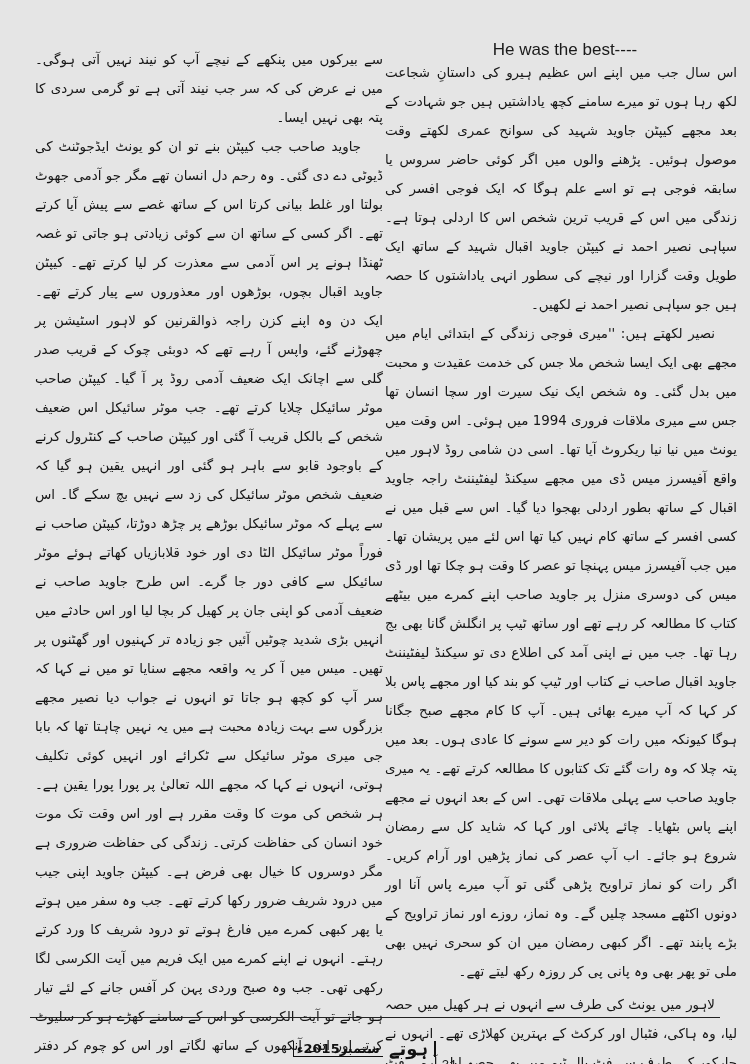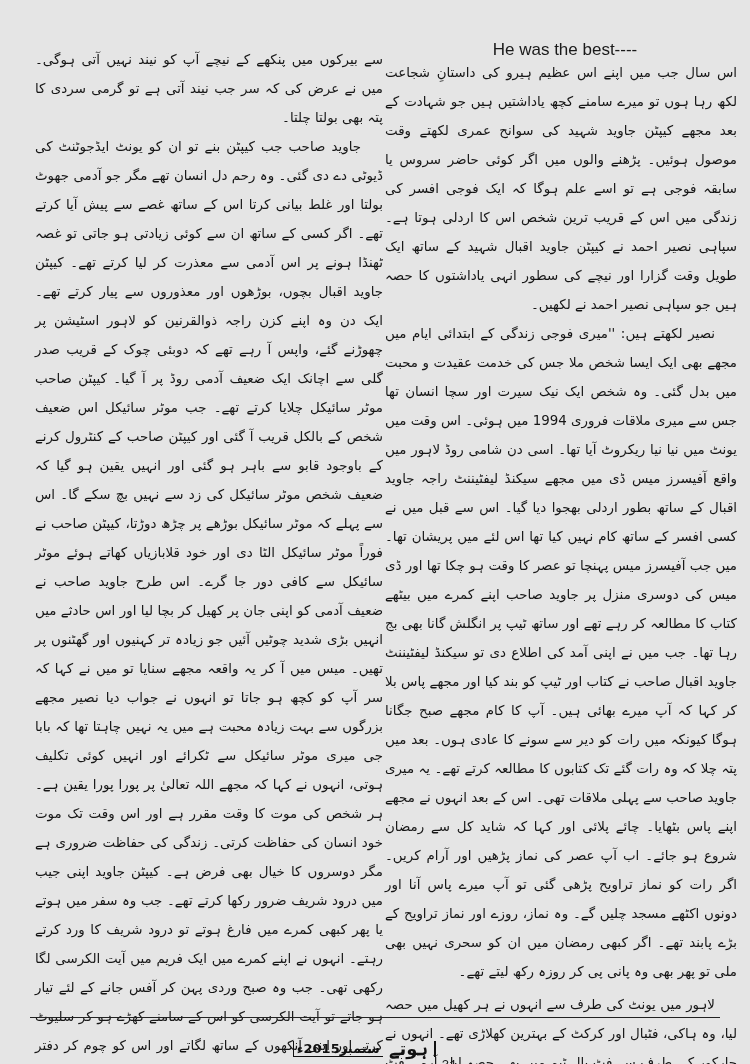--- a/index.html
+++ b/index.html
@@ -26,21 +26,21 @@
 
   <div class="heading">He was the best----</div>
 
   <div class="col col-right">
     <p class="para">اس سال جب میں اپنے اس عظیم ہیرو کی داستانِ شجاعت لکھ رہا ہوں تو میرے سامنے کچھ یاداشتیں ہیں جو شہادت کے بعد مجھے کیپٹن جاوید شہید کی سوانح عمری لکھتے وقت موصول ہوئیں۔ پڑھنے والوں میں اگر کوئی حاضر سروس یا سابقہ فوجی ہے تو اسے علم ہوگا کہ ایک فوجی افسر کی زندگی میں اس کے قریب ترین شخص اس کا اردلی ہوتا ہے۔ سپاہی نصیر احمد نے کیپٹن جاوید اقبال شہید کے ساتھ ایک طویل وقت گزارا اور نیچے کی سطور انہی یاداشتوں کا حصہ ہیں جو سپاہی نصیر احمد نے لکھیں۔</p>
     <p class="para indent">نصیر لکھتے ہیں: ''میری فوجی زندگی کے ابتدائی ایام میں مجھے بھی ایک ایسا شخص ملا جس کی خدمت عقیدت و محبت میں بدل گئی۔ وہ شخص ایک نیک سیرت اور سچا انسان تھا جس سے میری ملاقات فروری 1994 میں ہوئی۔ اس وقت میں یونٹ میں نیا نیا ریکروٹ آیا تھا۔ اسی دن شامی روڈ لاہور میں واقع آفیسرز میس ڈی میں مجھے سیکنڈ لیفٹیننٹ راجہ جاوید اقبال کے ساتھ بطور اردلی بھجوا دیا گیا۔ اس سے قبل میں نے کسی افسر کے ساتھ کام نہیں کیا تھا اس لئے میں پریشان تھا۔ میں جب آفیسرز میس پہنچا تو عصر کا وقت ہو چکا تھا اور ڈی میس کی دوسری منزل پر جاوید صاحب اپنے کمرے میں بیٹھے کتاب کا مطالعہ کر رہے تھے اور ساتھ ٹیپ پر انگلش گانا بھی بج رہا تھا۔ جب میں نے اپنی آمد کی اطلاع دی تو سیکنڈ لیفٹیننٹ جاوید اقبال صاحب نے کتاب اور ٹیپ کو بند کیا اور مجھے پاس بلا کر کہا کہ آپ میرے بھائی ہیں۔ آپ کا کام مجھے صبح جگانا ہوگا کیونکہ میں رات کو دیر سے سونے کا عادی ہوں۔ بعد میں پتہ چلا کہ وہ رات گئے تک کتابوں کا مطالعہ کرتے تھے۔ یہ میری جاوید صاحب سے پہلی ملاقات تھی۔ اس کے بعد انہوں نے مجھے اپنے پاس بٹھایا۔ چائے پلائی اور کہا کہ شاید کل سے رمضان شروع ہو جائے۔ اب آپ عصر کی نماز پڑھیں اور آرام کریں۔ اگر رات کو نماز تراویح پڑھی گئی تو آپ میرے پاس آنا اور دونوں اکٹھے مسجد چلیں گے۔ وہ نماز، روزے اور نماز تراویح کے بڑے پابند تھے۔ اگر کبھی رمضان میں ان کو سحری نہیں بھی ملی تو پھر بھی وہ پانی پی کر روزہ رکھ لیتے تھے۔</p>
     <p class="para indent gap">لاہور میں یونٹ کی طرف سے انہوں نے ہر کھیل میں حصہ لیا، وہ ہاکی، فٹبال اور کرکٹ کے بہترین کھلاڑی تھے۔ انہوں نے چارکور کی طرف سے فٹ بال ٹیم میں بھی حصہ لیا۔ آرمی فٹ بال کے میچ ملتان میں کھیلے گئے تو میں ان کے ساتھ ملتان گیا۔ وہیں پر انہوں نے لیفٹیننٹ سے کیپٹن کے عہدے کے لئے پروموشن کا امتحان بھی دیا۔ فارغ وقت میں وہ مجھے لے کر ملتان میں واقع تاریخی مقامات اور بزرگان دین کے مزارات دیکھتے اور پھر اپنی نوٹ بک پر کچھ نہ کچھ لکھتے رہتے۔ وہ اکثر اپنی بڑی بہن، جن سے انہیں بے حد پیار تھا، کے لئے چھوٹی چھوٹی چیزیں بھی خریدتے۔ ان دنوں ملتان میں شدید گرمی تھی اور رات کو پنکھے کے نیچے سونا بھی مشکل تھا۔ ان کے کمرے میں اے سی لگا ہوا تھا۔ انہوں نے کہا کہ نصیر میں صبح جب کھیلنے چلا جاتا ہوں تو آپ اسے آن کر کے سو جایا کریں۔ گرمی اور مچھر کی وجہ</p>
   </div>
 
   <div class="col col-left">
-    <p class="para">سے بیرکوں میں پنکھے کے نیچے آپ کو نیند نہیں آتی ہوگی۔ میں نے عرض کی کہ سر جب نیند آتی ہے تو گرمی سردی کا پتہ بھی بولتا چلتا۔</p>
+    <p class="para">سے بیرکوں میں پنکھے کے نیچے آپ کو نیند نہیں آتی ہوگی۔ میں نے عرض کی کہ سر جب نیند آتی ہے تو گرمی سردی کا پتہ بھی نہیں ایسا۔</p>
     <p class="para indent">جاوید صاحب جب کیپٹن بنے تو ان کو یونٹ ایڈجوٹنٹ کی ڈیوٹی دے دی گئی۔ وہ رحم دل انسان تھے مگر جو آدمی جھوٹ بولتا اور غلط بیانی کرتا اس کے ساتھ غصے سے پیش آیا کرتے تھے۔ اگر کسی کے ساتھ ان سے کوئی زیادتی ہو جاتی تو غصہ ٹھنڈا ہونے پر اس آدمی سے معذرت کر لیا کرتے تھے۔ کیپٹن جاوید اقبال بچوں، بوڑھوں اور معذوروں سے پیار کرتے تھے۔ ایک دن وہ اپنے کزن راجہ ذوالقرنین کو لاہور اسٹیشن پر چھوڑنے گئے، واپس آ رہے تھے کہ دوبئی چوک کے قریب صدر گلی سے اچانک ایک ضعیف آدمی روڈ پر آ گیا۔ کیپٹن صاحب موٹر سائیکل چلایا کرتے تھے۔ جب موٹر سائیکل اس ضعیف شخص کے بالکل قریب آ گئی اور کیپٹن صاحب کے کنٹرول کرنے کے باوجود قابو سے باہر ہو گئی اور انہیں یقین ہو گیا کہ ضعیف شخص موٹر سائیکل کی زد سے نہیں بچ سکے گا۔ اس سے پہلے کہ موٹر سائیکل بوڑھے پر چڑھ دوڑتا، کیپٹن صاحب نے فوراً موٹر سائیکل الٹا دی اور خود قلابازیاں کھاتے ہوئے موٹر سائیکل سے کافی دور جا گرے۔ اس طرح جاوید صاحب نے ضعیف آدمی کو اپنی جان پر کھیل کر بچا لیا اور اس حادثے میں انہیں بڑی شدید چوٹیں آئیں جو زیادہ تر کہنیوں اور گھٹنوں پر تھیں۔ میس میں آ کر یہ واقعہ مجھے سنایا تو میں نے کہا کہ سر آپ کو کچھ ہو جاتا تو انہوں نے جواب دیا نصیر مجھے بزرگوں سے بہت زیادہ محبت ہے میں یہ نہیں چاہتا تھا کہ بابا جی میری موٹر سائیکل سے ٹکرائے اور انہیں کوئی تکلیف ہوتی، انہوں نے کہا کہ مجھے اللہ تعالیٰ پر پورا پورا یقین ہے۔ ہر شخص کی موت کا وقت مقرر ہے اور اس وقت تک موت خود انسان کی حفاظت کرتی۔ زندگی کی حفاظت ضروری ہے مگر دوسروں کا خیال بھی فرض ہے۔ کیپٹن جاوید اپنی جیب میں درود شریف ضرور رکھا کرتے تھے۔ جب وہ سفر میں ہوتے یا پھر کبھی کمرے میں فارغ ہوتے تو درود شریف کا ورد کرتے رہتے۔ انہوں نے اپنے کمرے میں ایک فریم میں آیت الکرسی لگا رکھی تھی۔ جب وہ صبح وردی پہن کر آفس جانے کے لئے تیار ہو جاتے تو آیت الکرسی کو اس کے سامنے کھڑے ہو کر سلیوٹ کرتے اور اپنی آنکھوں کے ساتھ لگاتے اور اس کو چوم کر دفتر چلے جاتے۔ کیپٹن جاوید نے کبھی کسی کے ساتھ فضول بات نہیں کی اور نہ ہی کبھی فون پر بیٹھے ہوئے دیکھے گئے۔ ہاں جب کبھی انگلینڈ سے فون آنا ہوتا یا ان کی بہن کا فون آتا اس کو سننے ضرور جاتے۔ ان کی بہن دن میں ایک دو بار ان کا ضرور پتہ کرتیں۔ اگر کبھی فارغ نہ ہوتے تو میری ڈیوٹی لگاتے کہ نصیر آپا کا فون آئے گا تم سن لینا۔ کیپٹن صاحب کو اردو لکھنی پڑھنی نہیں آتی تھی۔ ایک دفعہ گھر سے ان کی بیگم نے انہیں اردو میں خط لکھا تو وہ خط میں نے انہیں پڑھ کر سنایا۔ اس کے بعد کبھی ان کی طرف بیگم کا خط نہیں آیا۔ انہیں صرف ان کے بھانجے شہریار کے خط آتے جو انگریزی میں ہوتے۔</p>
 
   </div>
 
   <div class="footer-rule"></div>
 
   <div class="footer">
     <span class="date">ستمبر2015ء</span>
     <span class="brand">ہوتے</span>
     <span class="sep"></span>

